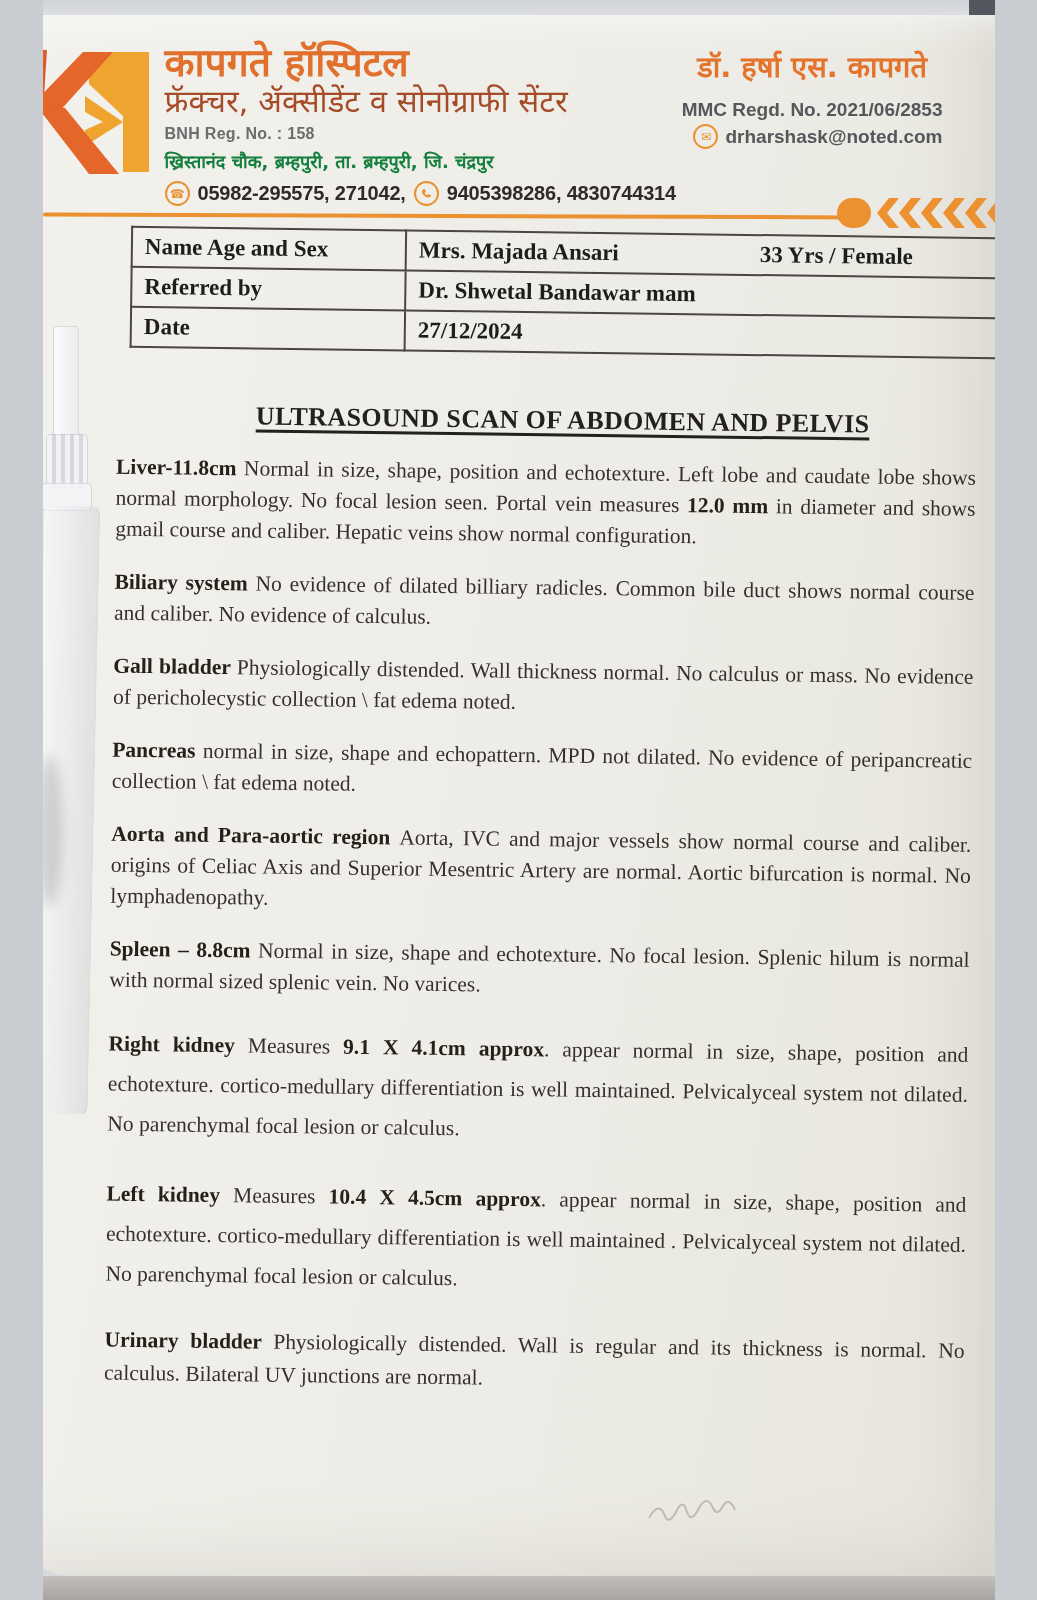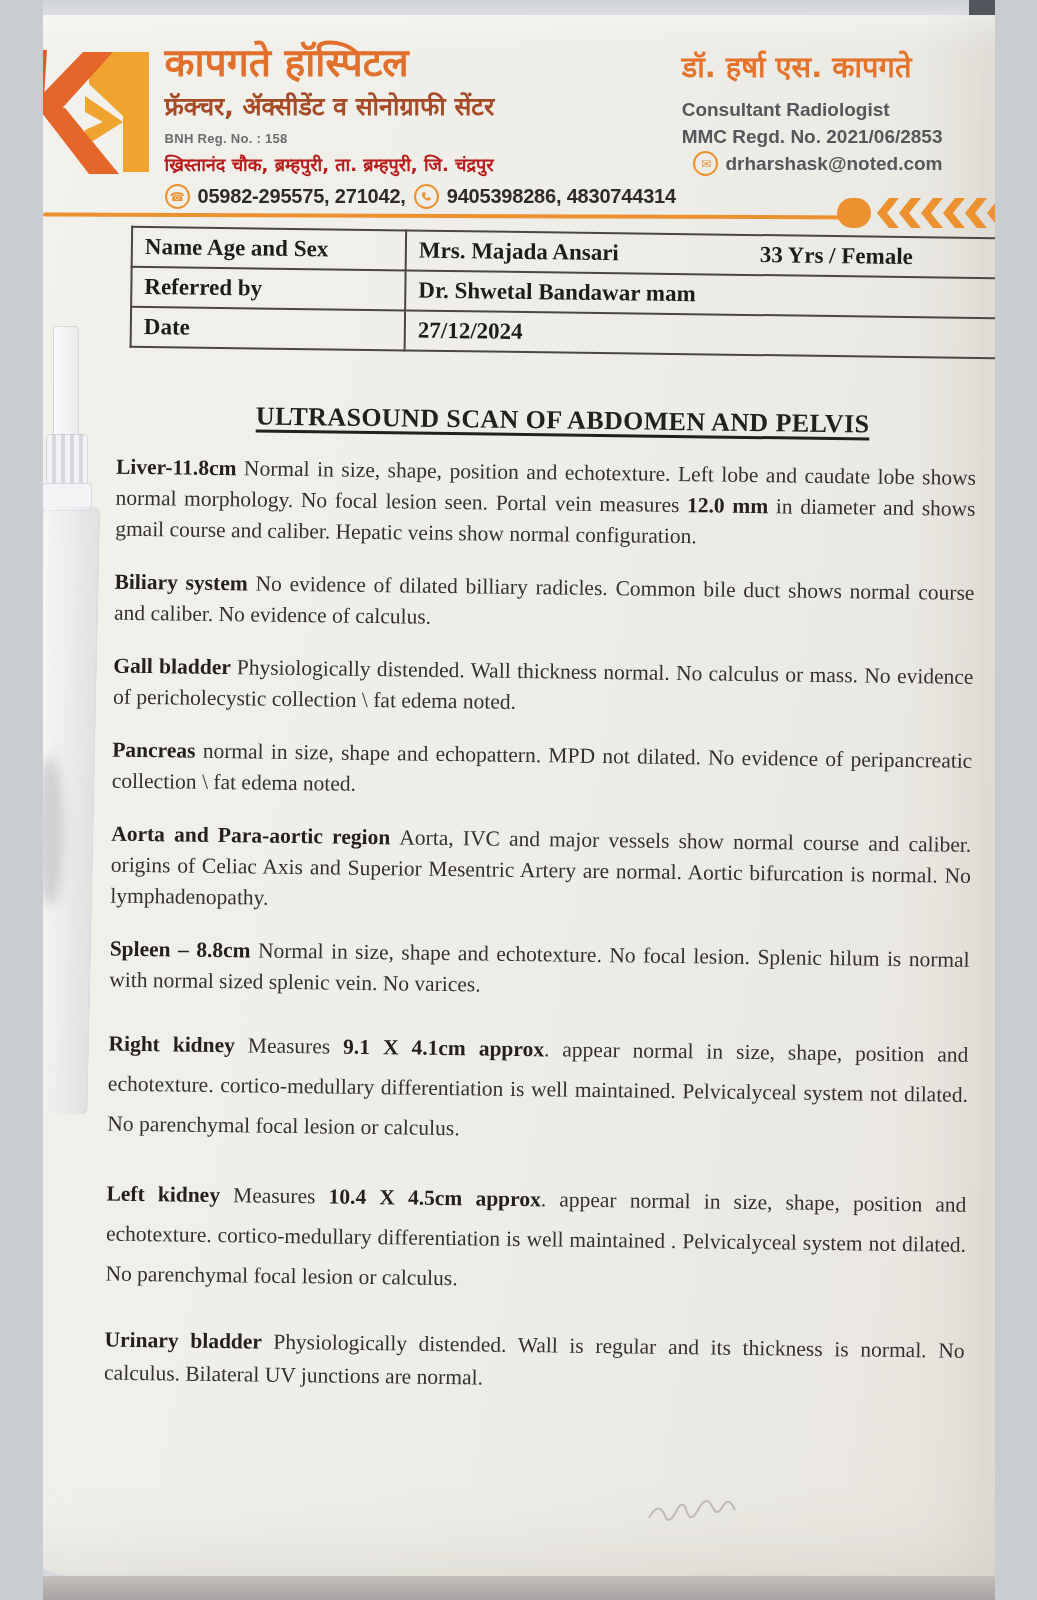--- a/index.html
+++ b/index.html
@@ -21,34 +21,34 @@
                     inset -50px -40px 90px -50px rgba(140,133,122,.28);
          border-bottom-left-radius:34px 10px;}
   .bg-bottom{position:absolute;left:0;top:1576px;width:100%;height:24px;
              background:linear-gradient(#c2bebc,#a8a4a3);}
 
   
   .logo-svg{position:absolute;left:-16px;top:44px;width:132px;height:136px;}
   .brand{position:absolute;left:122px;top:40px;}
   .brand-name{font-family:"DejaVu Sans",sans-serif;font-size:39px;font-weight:700;
               color:var(--brand-orange);line-height:46px;}
-  .brand-tag{font-family:"DejaVu Sans",sans-serif;font-size:25px;font-weight:700;
-             color:var(--maroon);margin-top:6px;line-height:30px;}
-  .brand-reg{font-family:"Liberation Sans",sans-serif;font-size:13px;font-weight:600;
+  .brand-tag{font-family:"DejaVu Sans",sans-serif;font-size:31px;font-weight:400;
+             color:var(--maroon);line-height:30px;}
+  .brand-reg{font-family:"Liberation Sans",sans-serif;font-size:16px;font-weight:600;
              color:#6b6c6e;margin-top:9px;letter-spacing:.3px;}
   .brand-addr{font-family:"DejaVu Sans",sans-serif;font-size:18px;font-weight:700;
-              color:#b91c1c;margin-top:6px;}
+              color:#15803d;margin-top:6px;}
   .brand-phones{margin-top:8px;display:flex;align-items:center;gap:8px;
                 font-family:"Liberation Sans",sans-serif;font-size:20px;font-weight:700;
                 color:#2e2b28;letter-spacing:-.2px;}
   .icon-circle{display:inline-flex;width:21px;height:21px;border:2px solid var(--accent-orange);
                border-radius:50%;align-items:center;justify-content:center;
                font-size:12px;color:var(--accent-orange);line-height:1;flex:0 0 auto;
                font-family:"DejaVu Sans",sans-serif;}
-  .doctor{position:absolute;right:52px;top:46px;text-align:left;}
+  .doctor{position:absolute;right:52px;top:46px;text-align:center;}
   .doctor-name{font-family:"DejaVu Sans",sans-serif;font-size:29px;font-weight:700;color:#e4742c;}
   .doctor-lines{margin-top:11px;font-family:"Liberation Sans",sans-serif;font-size:19px;
                 font-weight:600;color:var(--gray-text);line-height:27px;}
   .email-row{display:flex;justify-content:flex-end;align-items:center;gap:7px;}
   .divider{position:absolute;left:0;top:214px;width:812px;height:4px;
            background:var(--accent-orange);border-radius:3px;transform:rotate(.2deg);}
   .chev-svg{position:absolute;left:792px;top:196px;width:232px;height:34px;}
 
   
   .doc-body{position:absolute;left:0;top:0;width:100%;height:100%;
@@ -120,21 +120,20 @@
             <path fill="#ec9130" d="M6 3c2-1.6 4-1 4.6 1l.7 2.6c.3 1-.1 2-1 2.6l-1 .7c.7 2 2.8 4.1 4.8 4.8l.7-1c.6-.9 1.6-1.3 2.6-1l2.6.7c2 .6 2.6 2.6 1 4.2-1.5 1.5-4 2-6 1.2C10 18.3 5.7 14 4.2 9.1 3.5 7 4.4 4.3 6 3z"></path>
           </svg>
       </span>
       <span>9405398286, 4830744314</span>
     </div>
   </div>
 
   <div class="doctor">
     <div class="doctor-name">डॉ. हर्षा एस. कापगते</div>
     <div class="doctor-lines">
-      <div>Consultant Radiologist</div>
       <div>MMC Regd. No. 2021/06/2853</div>
       <div class="email-row">
         <span class="icon-circle">✉</span>
         <span>drharshask@noted.com</span>
       </div>
     </div>
   </div>
 
   <div class="divider"></div>
   <svg class="chev-svg" viewBox="0 0 232 34">

